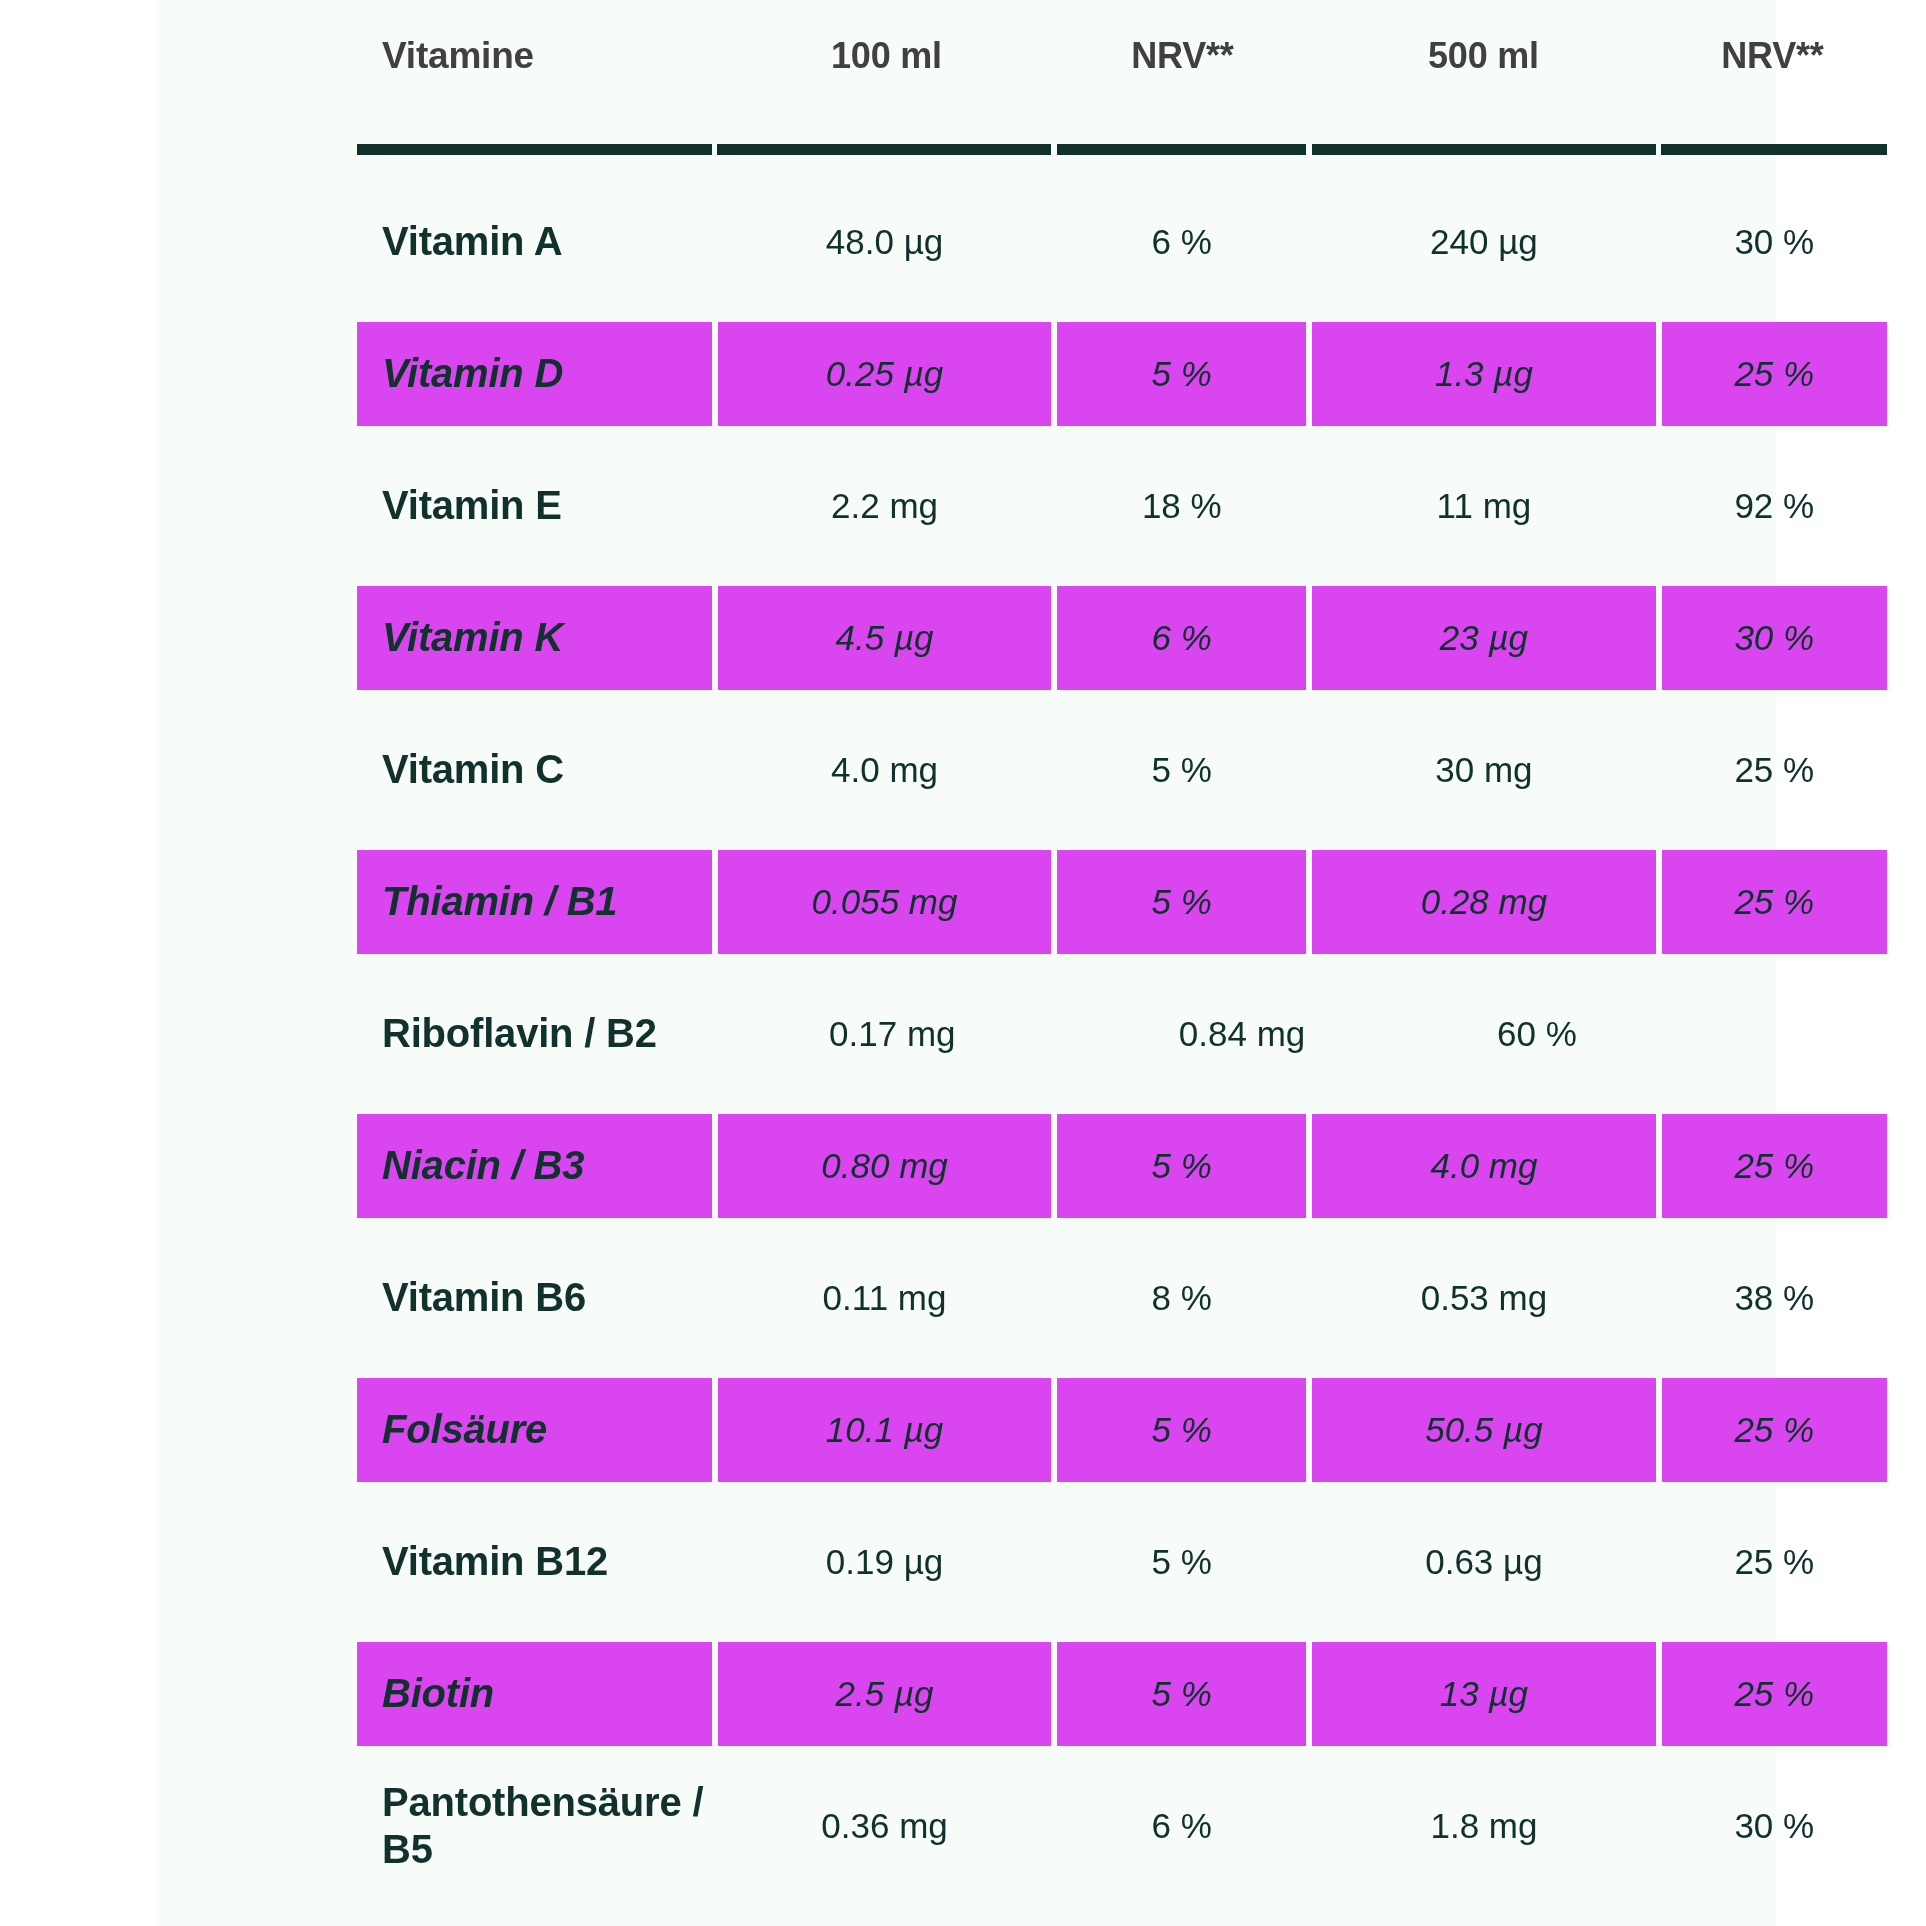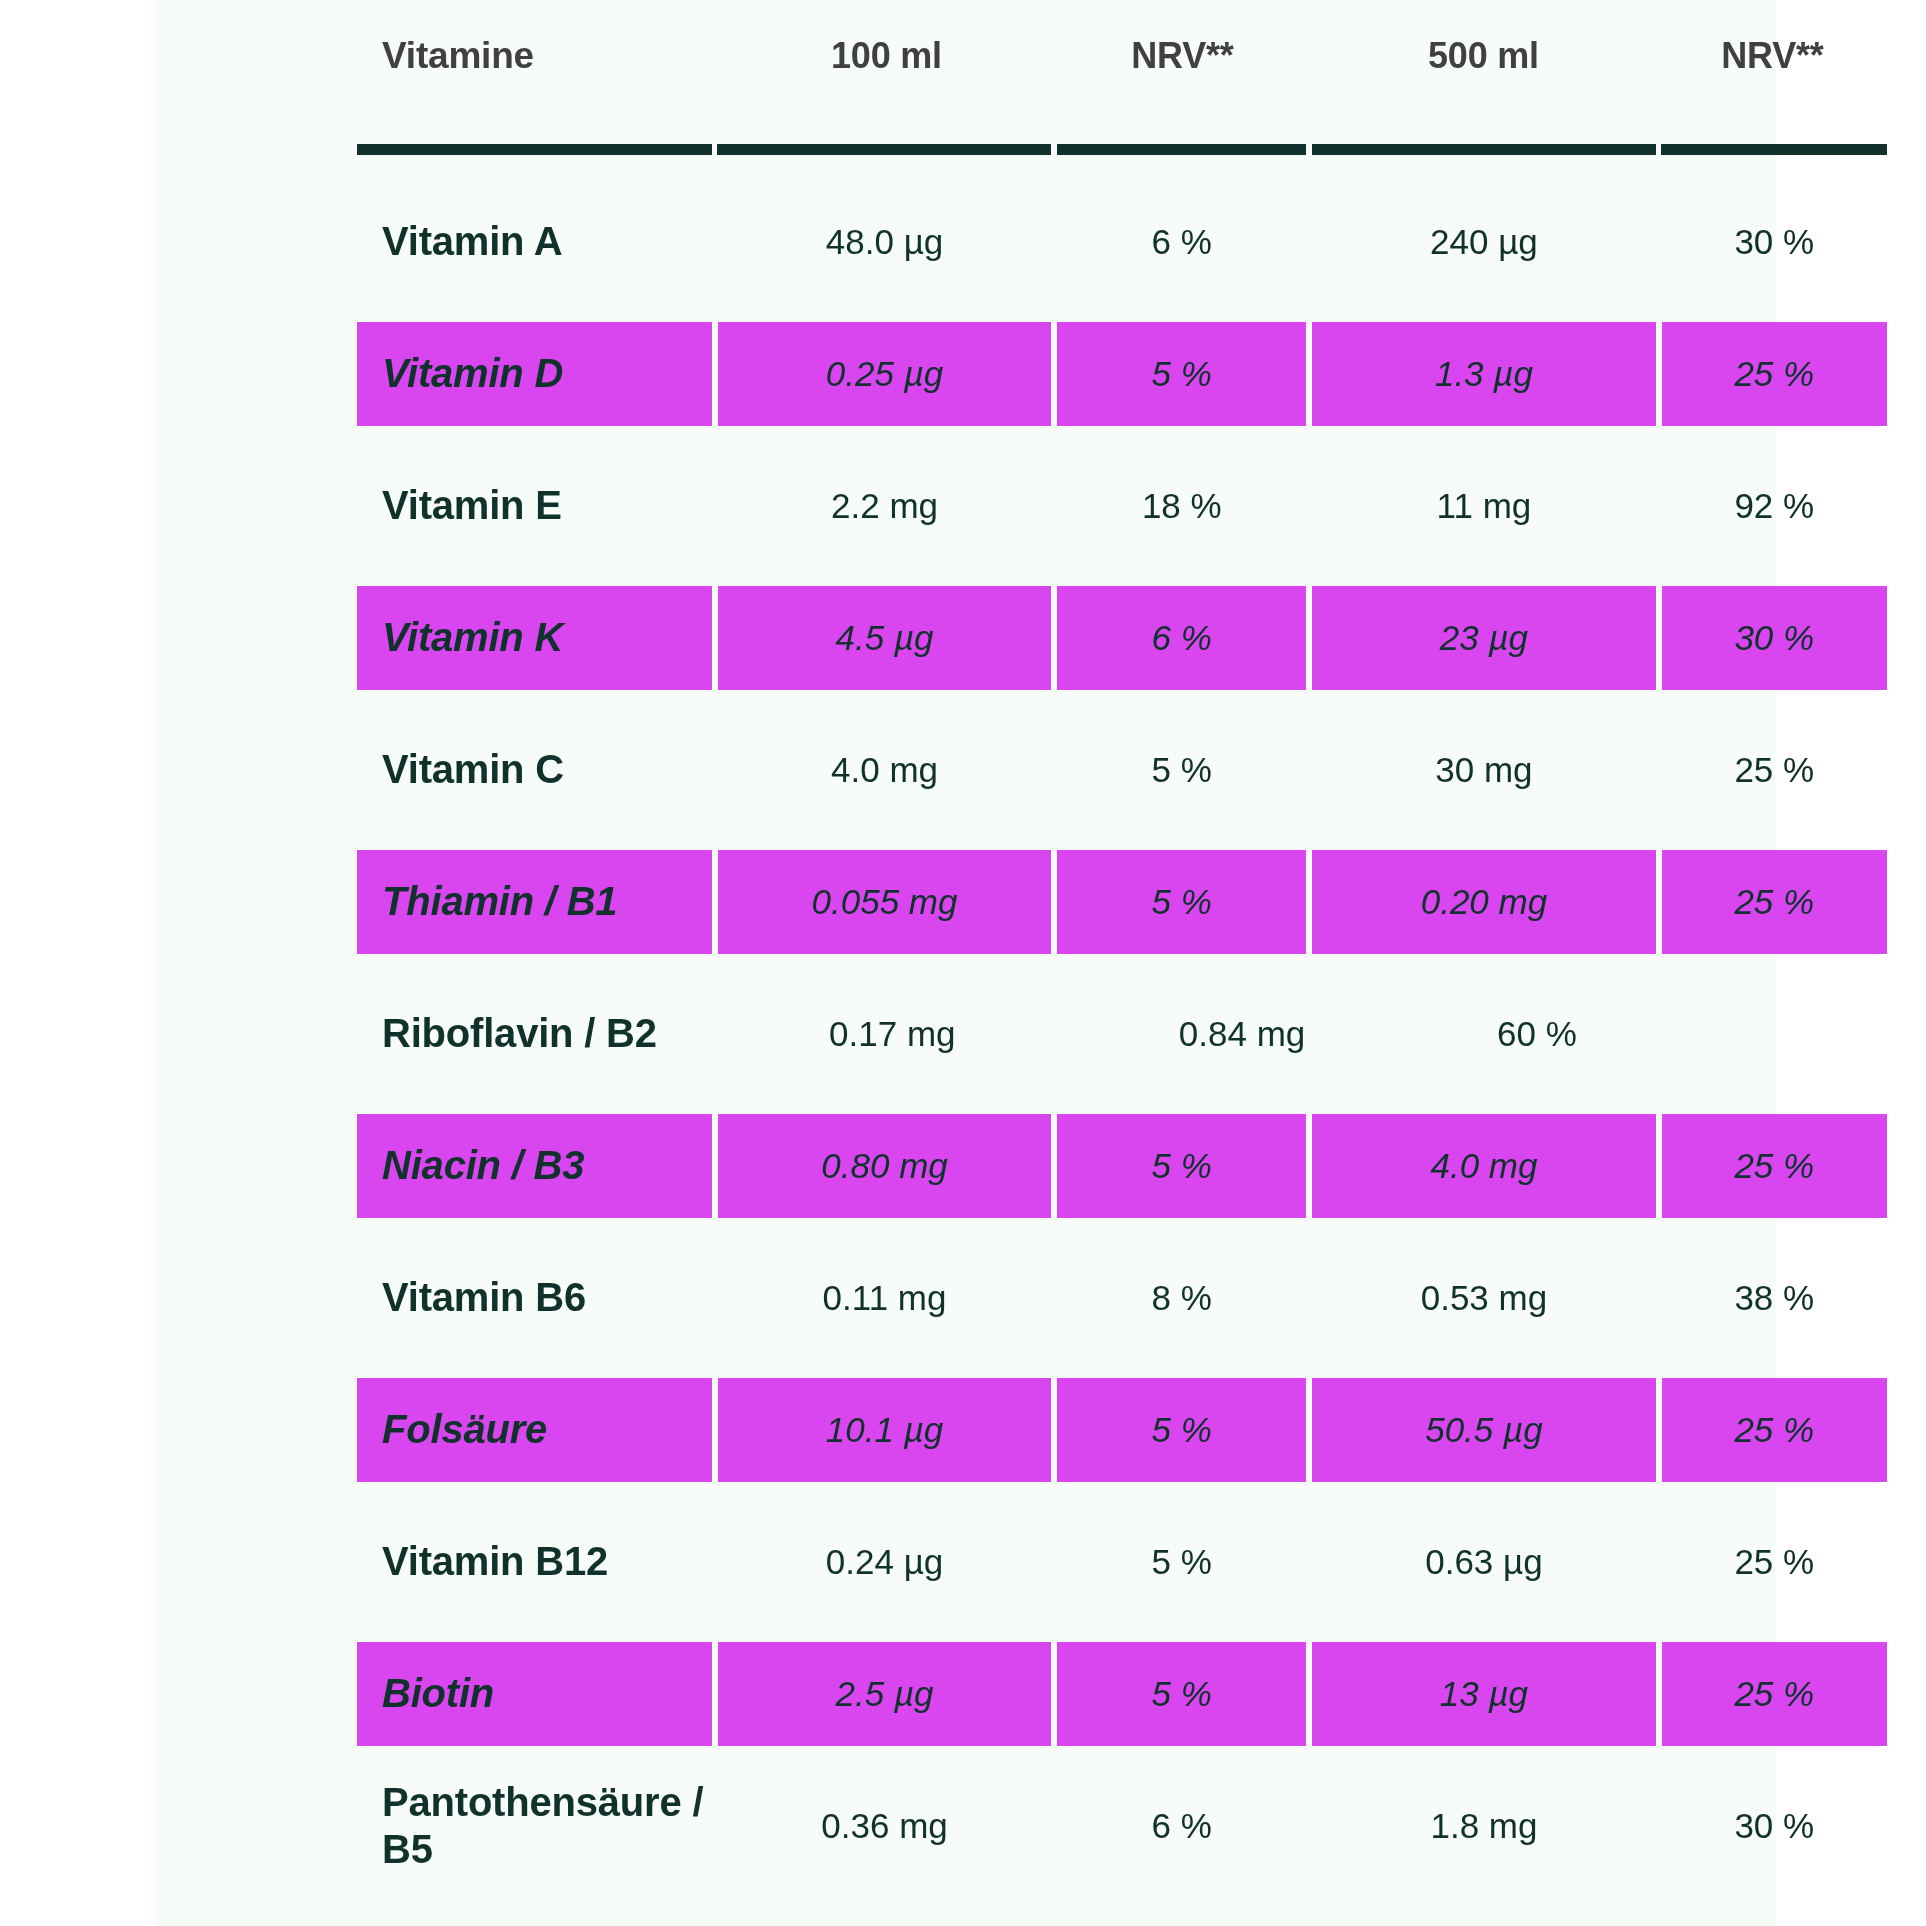--- a/index.html
+++ b/index.html
@@ -167,21 +167,21 @@
           <div class="cell name c0">Vitamin C</div>
           <div class="cell c1">4.0 mg</div>
           <div class="cell c2">5 %</div>
           <div class="cell c3">30 mg</div>
           <div class="cell c4">25 %</div>
         </div>
         <div class="row data-row shaded">
           <div class="cell name c0">Thiamin / B1</div>
           <div class="cell c1">0.055 mg</div>
           <div class="cell c2">5 %</div>
-          <div class="cell c3">0.20 mg</div>
+          <div class="cell c3">0.28 mg</div>
           <div class="cell c4">25 %</div>
         </div>
         <div class="row data-row">
           <div class="cell name c0">Riboflavin / B2</div>
           <div class="cell c1">0.17 mg</div>
           <div class="cell c3">0.84 mg</div>
           <div class="cell c4">60 %</div>
         </div>
         <div class="row data-row shaded">
           <div class="cell name c0">Niacin / B3</div>
@@ -199,21 +199,21 @@
         </div>
         <div class="row data-row shaded">
           <div class="cell name c0">Folsäure</div>
           <div class="cell c1">10.1 µg</div>
           <div class="cell c2">5 %</div>
           <div class="cell c3">50.5 µg</div>
           <div class="cell c4">25 %</div>
         </div>
         <div class="row data-row">
           <div class="cell name c0">Vitamin B12</div>
-          <div class="cell c1">0.24 µg</div>
+          <div class="cell c1">0.19 µg</div>
           <div class="cell c2">5 %</div>
           <div class="cell c3">0.63 µg</div>
           <div class="cell c4">25 %</div>
         </div>
         <div class="row data-row shaded">
           <div class="cell name c0">Biotin</div>
           <div class="cell c1">2.5 µg</div>
           <div class="cell c2">5 %</div>
           <div class="cell c3">13 µg</div>
           <div class="cell c4">25 %</div>

